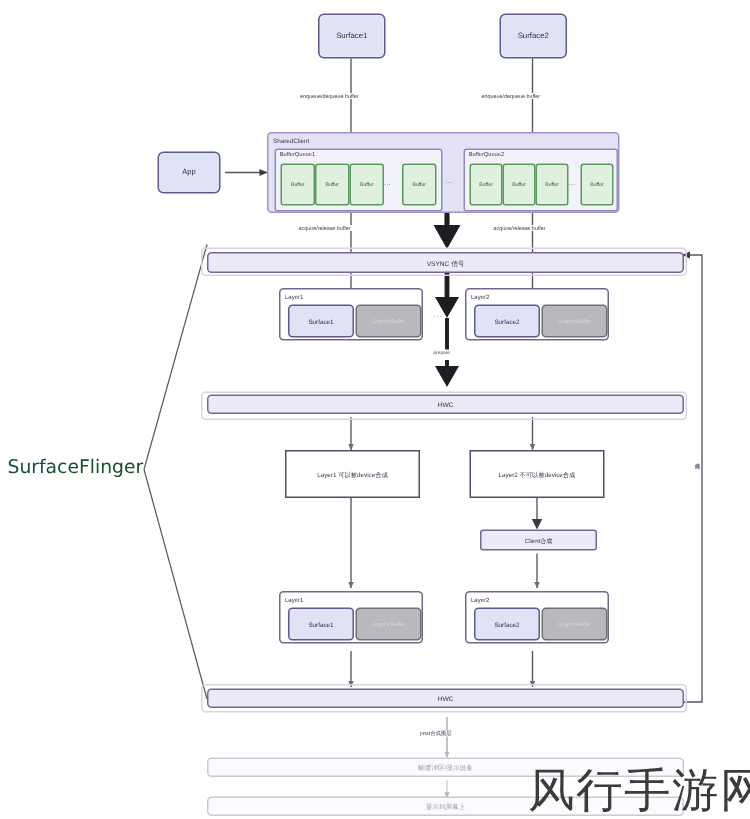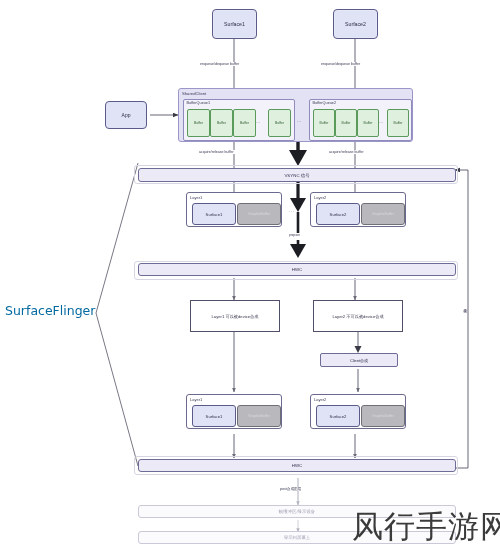--- a/index.html
+++ b/index.html
@@ -133,21 +133,21 @@
     writing-mode:vertical-rl;
     text-orientation:upright;
     letter-spacing:0px;
     background:#ffffff;
     padding:1px 0;
   }
   
   .sf-label{
     position:absolute;
     font-size:12.5px;
-    color:#0369a1;
+    color:#14532d;
     white-space:nowrap;
     font-family:"DejaVu Sans", sans-serif;
   }
   
   .watermark{
     position:absolute;
     font-size:31px;
     color:#2b2b2b;
     font-family:"DejaVu Sans", sans-serif;
     letter-spacing:1px;

